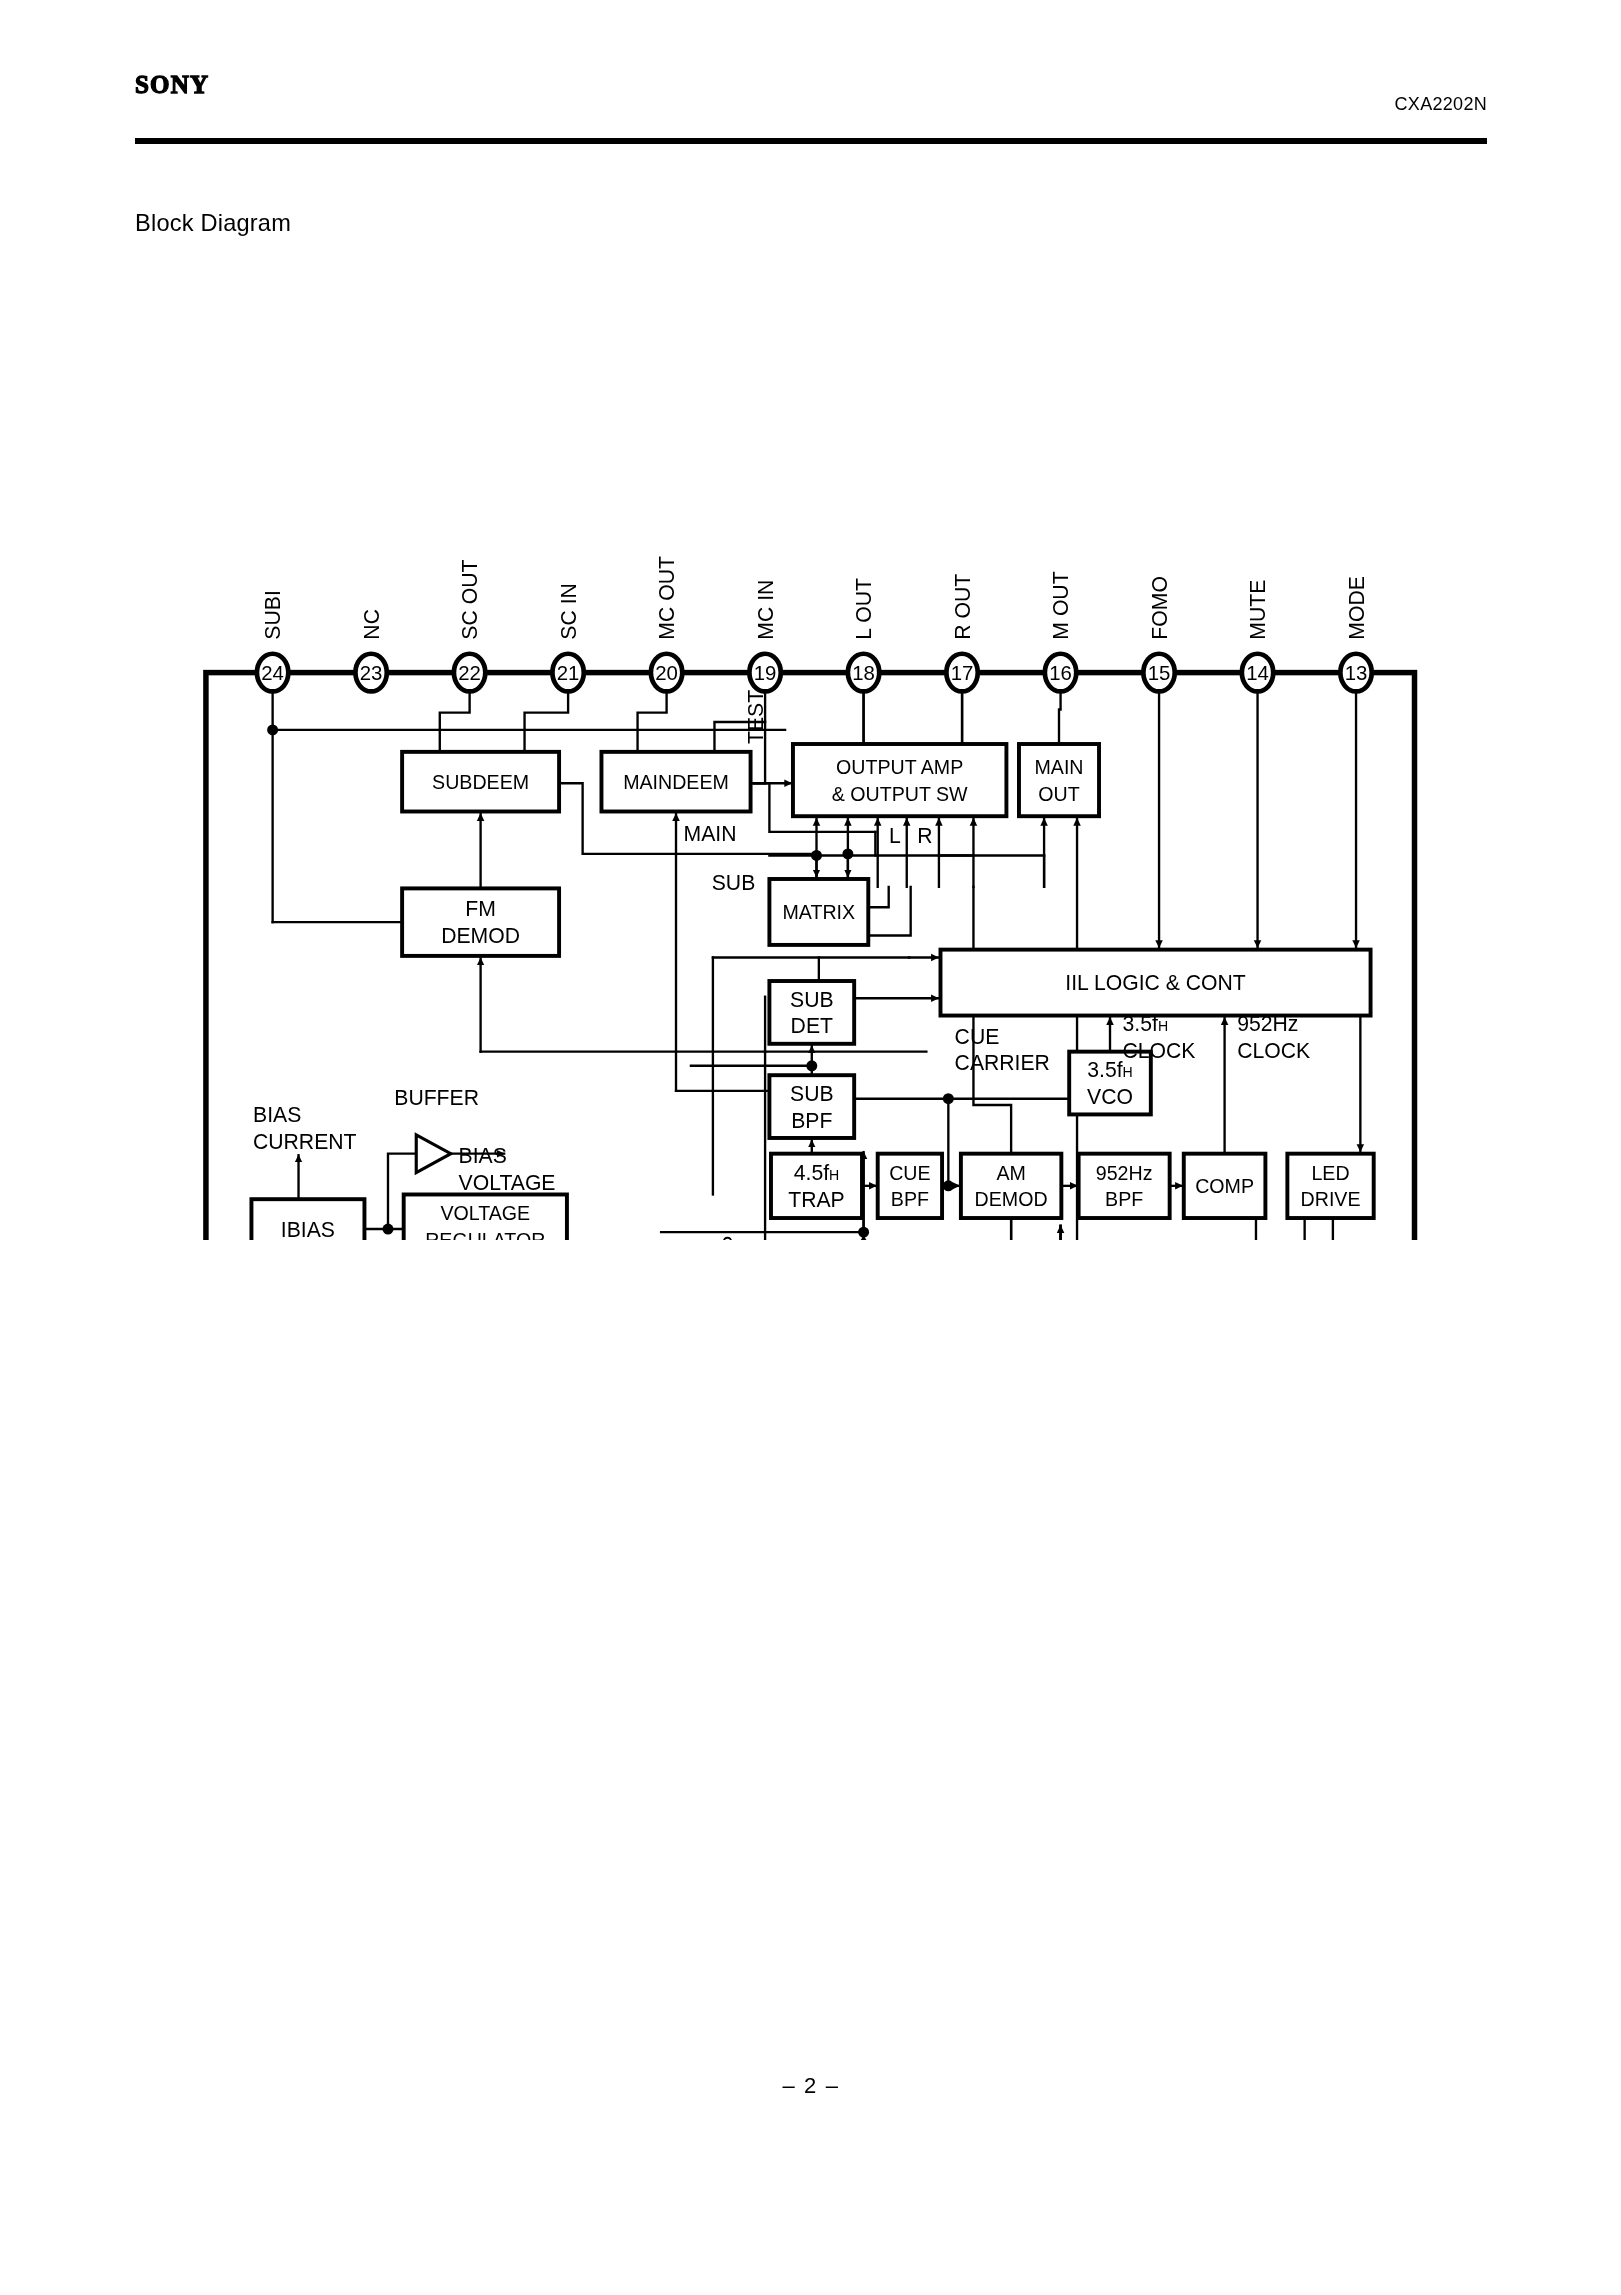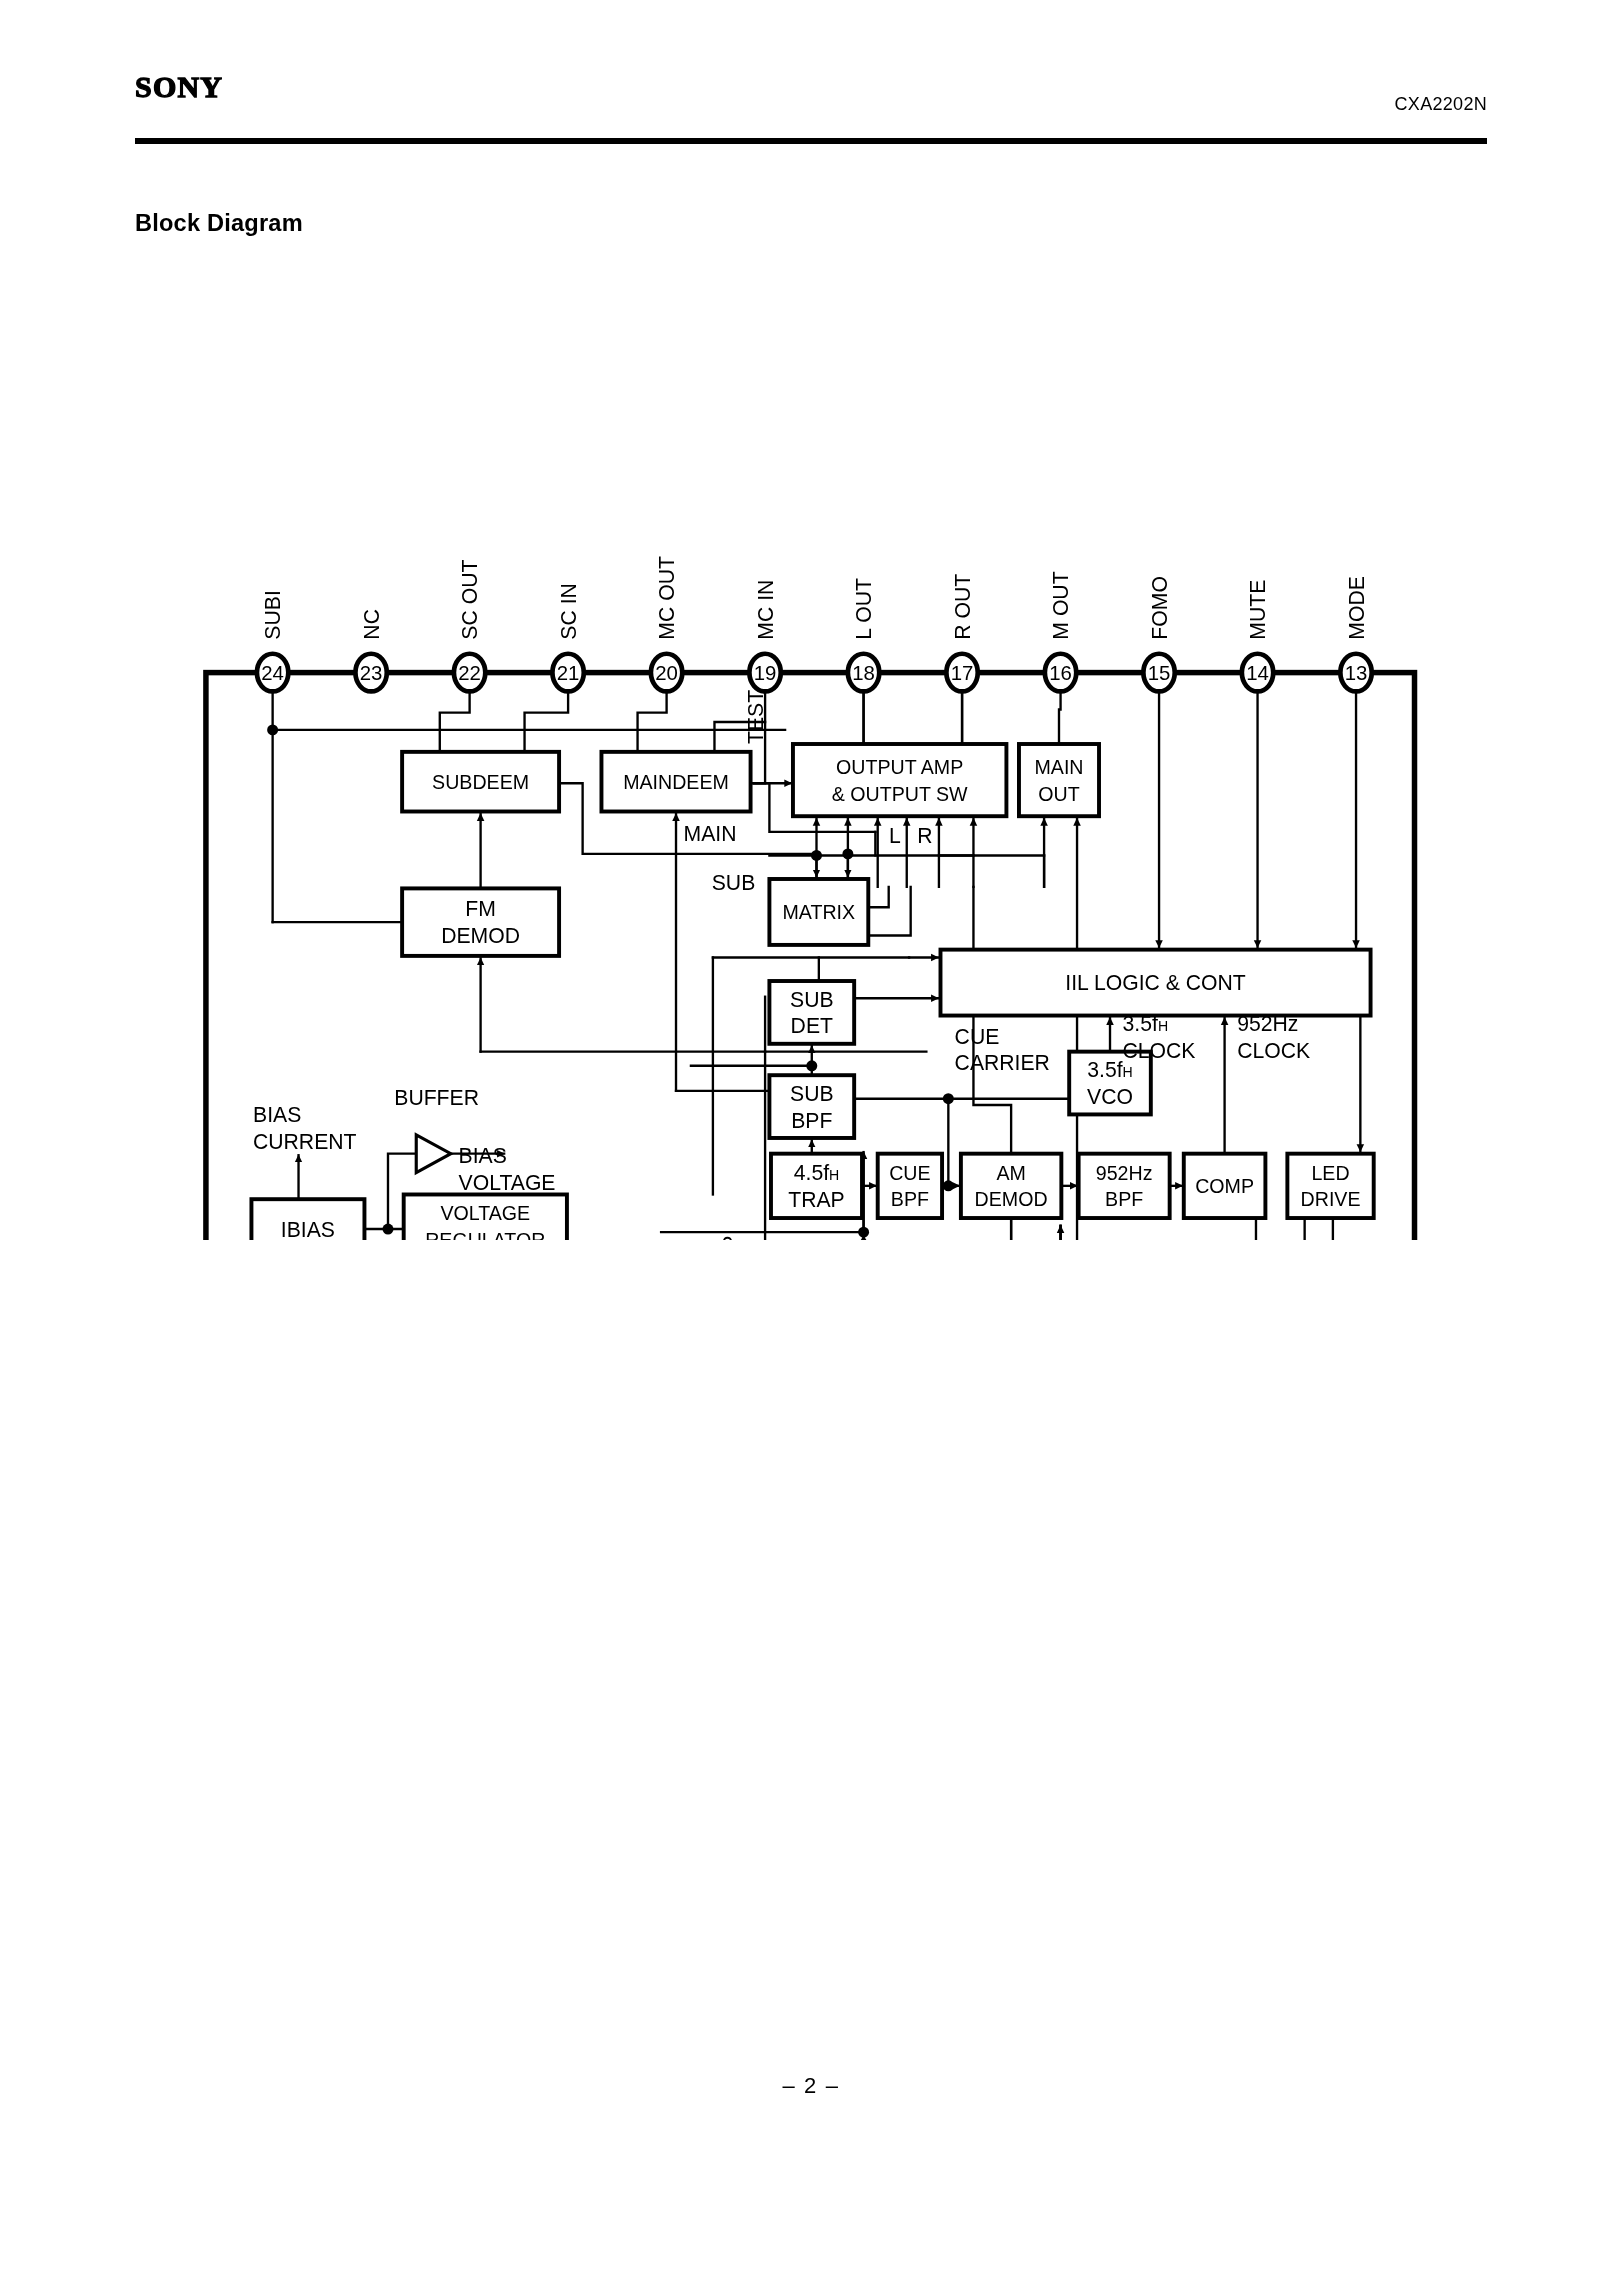--- a/index.html
+++ b/index.html
@@ -22,21 +22,21 @@
     width: 1622px;
     height: 2295px;
   }
   
   .sony-logo {
     position: absolute;
     left: 135px;
     top: 72px;
     font-family: "Liberation Serif", serif;
     font-weight: bold;
-    font-size: 30px;
+    font-size: 25px;
     letter-spacing: 1.2px;
     -webkit-text-stroke: 1.3px #000;
     line-height: 1;
   }
   .part-number {
     position: absolute;
     right: 135px;
     top: 94px;
     font-size: 18px;
     letter-spacing: 0.3px;
@@ -48,21 +48,21 @@
     top: 138px;
     width: 1352px;
     height: 5.5px;
     background: #000;
   }
   .section-title {
     position: absolute;
     left: 135px;
     top: 210px;
     font-size: 23.6px;
-    font-weight: bold;
+    font-weight: normal;
     letter-spacing: 0.2px;
     text-align: center;
   }
   .footer {
     position: absolute;
     left: 0;
     top: 2073px;
     width: 1622px;
     text-align: center;
     font-size: 22px;

